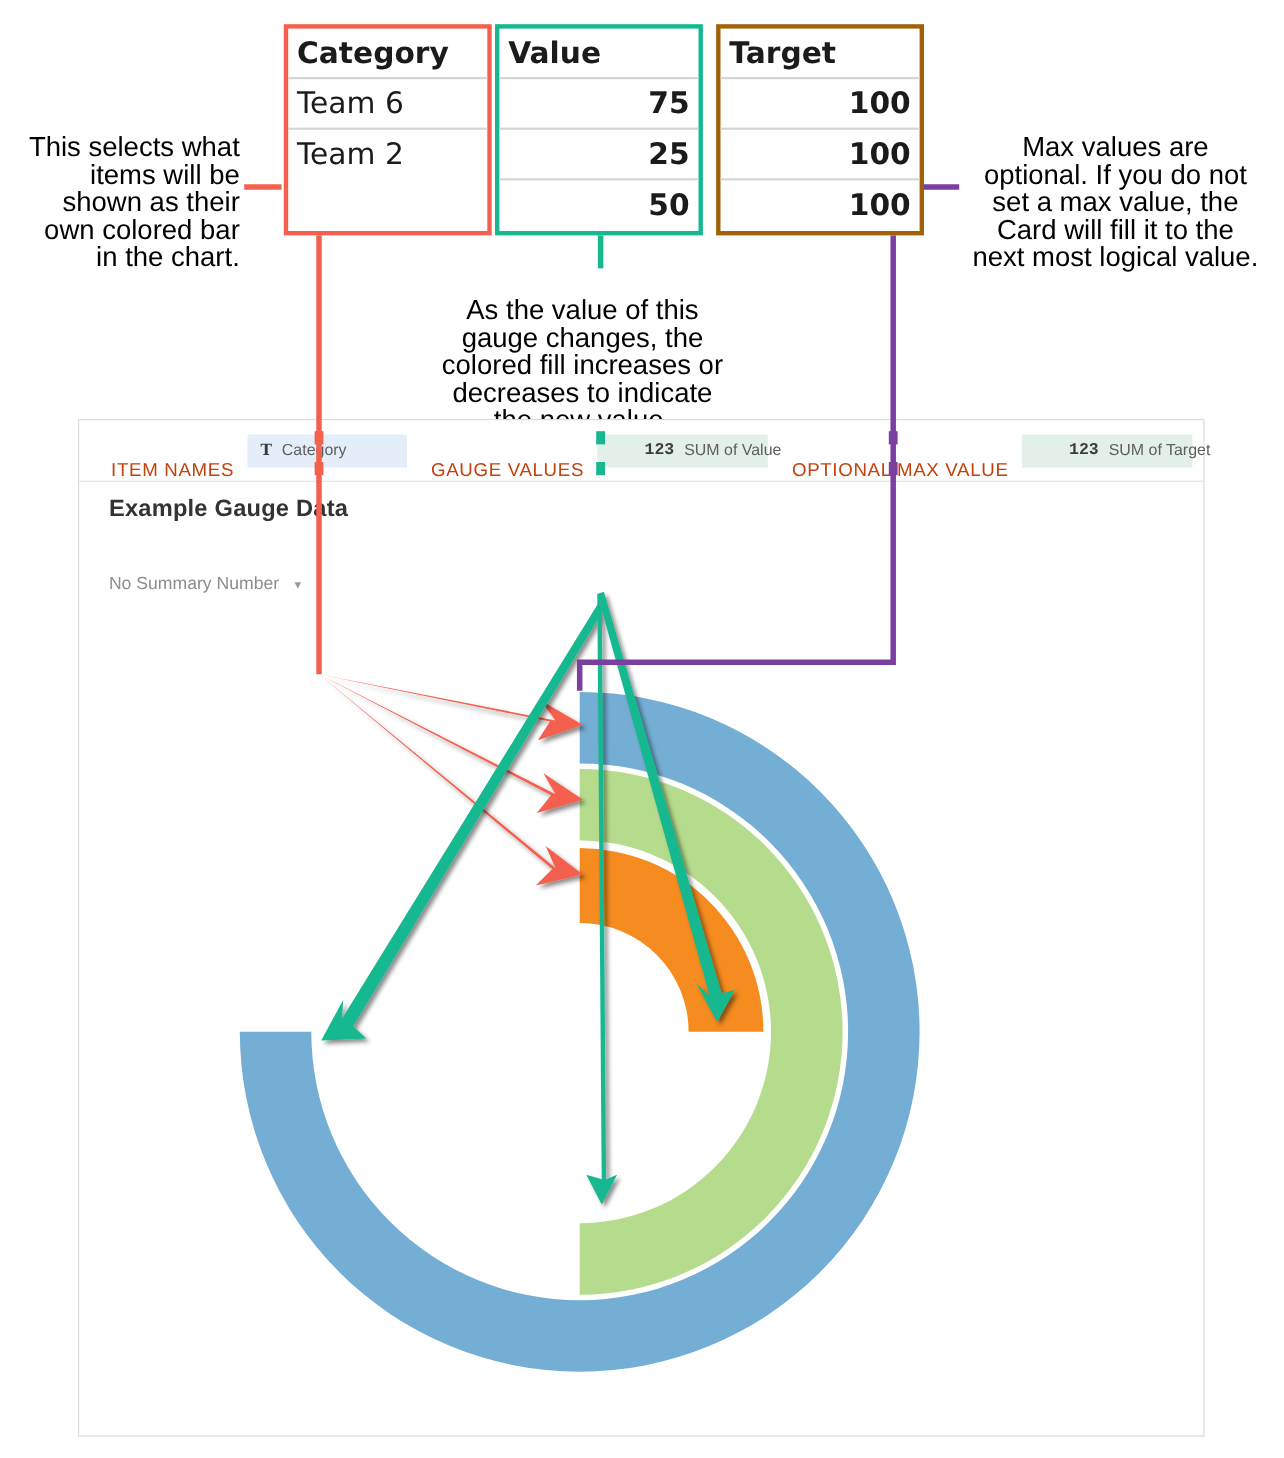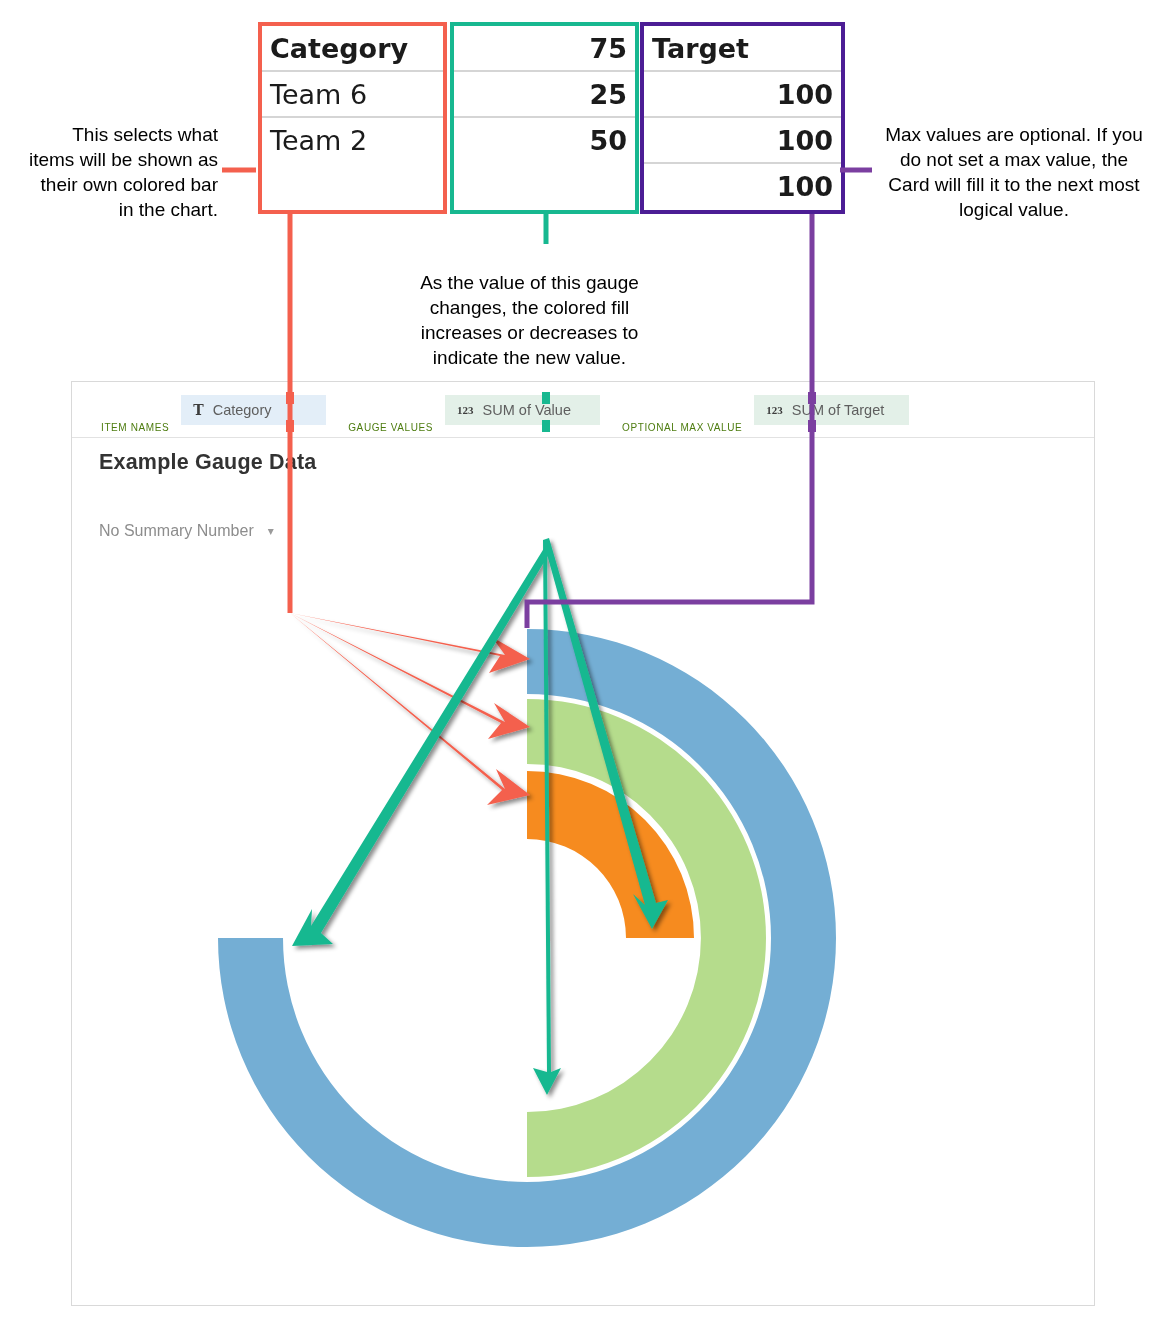--- a/index.html
+++ b/index.html
@@ -10,50 +10,50 @@
 
   
   svg.overlay{position:absolute;left:0;top:0;width:1167px;height:1325px;
               pointer-events:none;}
 
   
   .sheet{position:absolute;left:258px;top:22px;display:flex;}
   .sheet-col{display:flex;flex-direction:column;background:#ffffff;box-sizing:border-box;}
   .sheet-col.c-cat{width:189px;border:4px solid #F4604E;}
   .sheet-col.c-val{width:189px;border:4px solid #17B890;margin-left:3px;}
-  .sheet-col.c-tgt{width:205px;border:4px solid #4c1d95;margin-left:1px;}
+  .sheet-col.c-tgt{width:189px;border:4px solid #a16207;margin-left:12px;}
   .cell{height:46px;line-height:46px;box-sizing:border-box;
         font-family:"DejaVu Sans",sans-serif;font-size:27px;
         padding:0 8px;white-space:nowrap;overflow:hidden;}
   .cell.head{font-weight:bold;border-bottom:2px solid #d5d5d5;}
   .cell.body{border-bottom:2px solid #d5d5d5;}
   .cell.body.last{border-bottom:none;}
   .cell.num{text-align:right;font-weight:bold;}
 
   
   .note{position:absolute;font-family:"Liberation Sans",sans-serif;
-        font-size:19px;line-height:25px;color:#000;}
+        font-size:25px;line-height:25px;color:#000;}
   .note.left{left:22px;top:122px;width:196px;text-align:right;}
   .note.right{left:880px;top:122px;width:268px;text-align:center;}
   .note.center{left:392px;top:246px;width:275px;text-align:center;margin-top:24px;}
 
   
   .card{position:absolute;left:71px;top:381px;width:1024px;height:925px;
         background:#ffffff;border:1px solid #d9d9d9;box-sizing:border-box;}
   .fieldbar{height:56px;border-bottom:1px solid #e2e2e2;display:flex;
             align-items:center;padding-left:29px;box-sizing:border-box;}
-  .fld-label{font-size:10px;letter-spacing:.6px;color:#4d7c0f;
+  .fld-label{font-size:17px;letter-spacing:.6px;color:#c2410c;
              font-family:"Liberation Sans",sans-serif;white-space:nowrap;margin-top:36px;}
   .chip{display:flex;align-items:center;height:30px;padding:0 12px;
         margin-left:12px;box-sizing:border-box;white-space:nowrap;}
   .chip.blue{background:#e3eef8;width:145px;}
   .chip.green{background:#e3f0e8;width:155px;}
   .chip-ico{font-size:14px;font-weight:bold;color:#3d3d3d;margin-right:9px;
             font-family:"DejaVu Serif",serif;}
-  .chip-ico.num{font-family:Liberation Serif, serif;font-size:11px;}
+  .chip-ico.num{font-family:Liberation Mono, monospace;font-size:15px;margin-left:31px;}
   .chip-txt{font-size:14.5px;color:#5e5e5e;}
   .gap{width:22px;}
 
   .card-title{position:absolute;left:27px;top:68px;font-size:21.5px;
               font-weight:bold;color:#333;letter-spacing:.2px;}
   .summary-sel{position:absolute;left:27px;top:140px;display:flex;
                align-items:center;color:#8d8d8d;font-size:16px;}
   .summary-sel .chev{margin-left:14px;font-size:12px;color:#9a9a9a;}
 
   
@@ -64,20 +64,21 @@
 
 <div class="stage">
 
   <div class="sheet">
     <div class="sheet-col c-cat">
       <div class="cell head">Category</div>
       <div class="cell body">Team 6</div>
       <div class="cell body last">Team 2</div>
     </div>
     <div class="sheet-col c-val">
+      <div class="cell head">Value</div>
       <div class="cell body num">75</div>
       <div class="cell body num">25</div>
       <div class="cell body last num">50</div>
     </div>
     <div class="sheet-col c-tgt">
       <div class="cell head">Target</div>
       <div class="cell body num">100</div>
       <div class="cell body num">100</div>
       <div class="cell body last num">100</div>
     </div>

